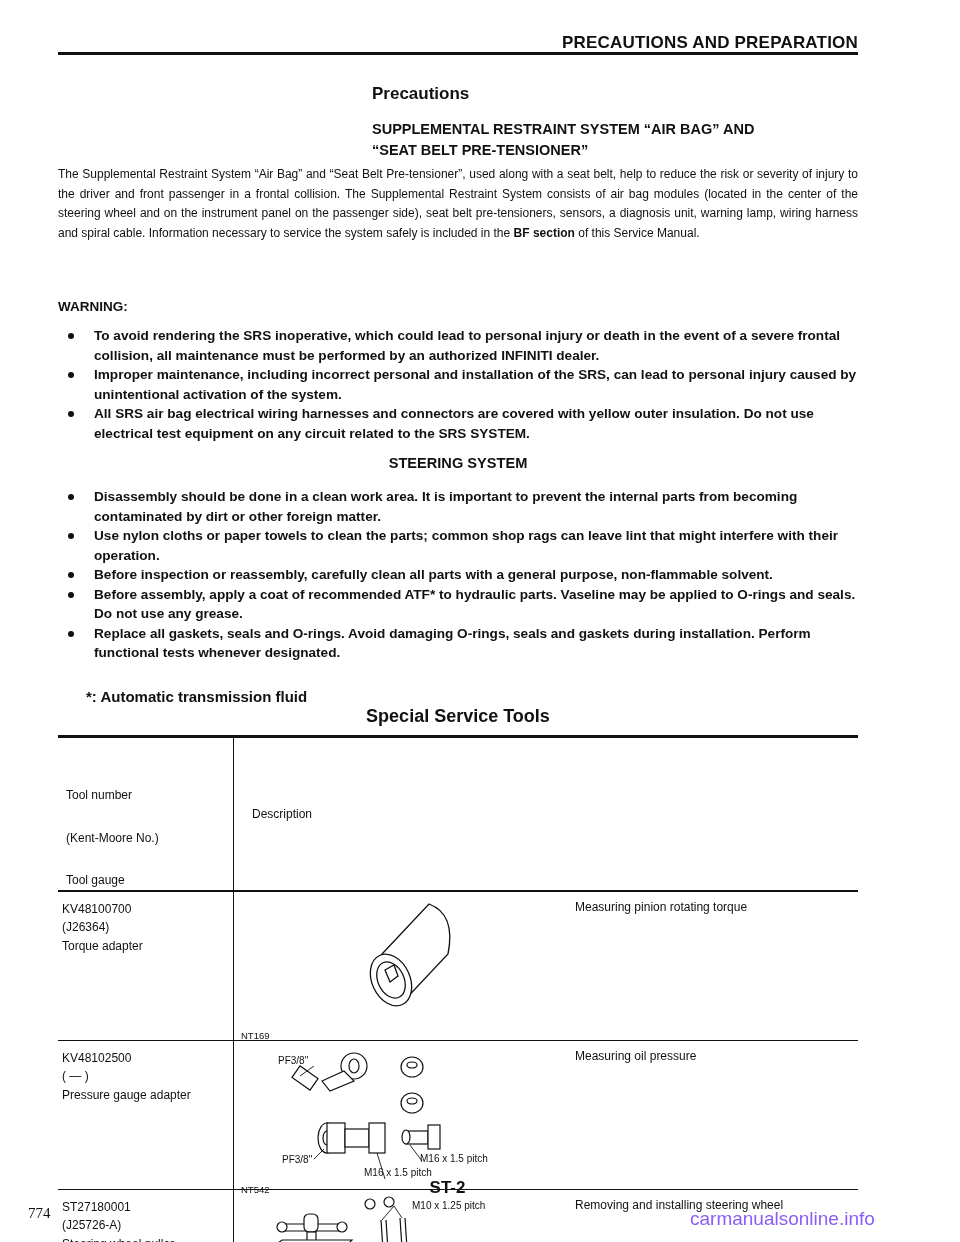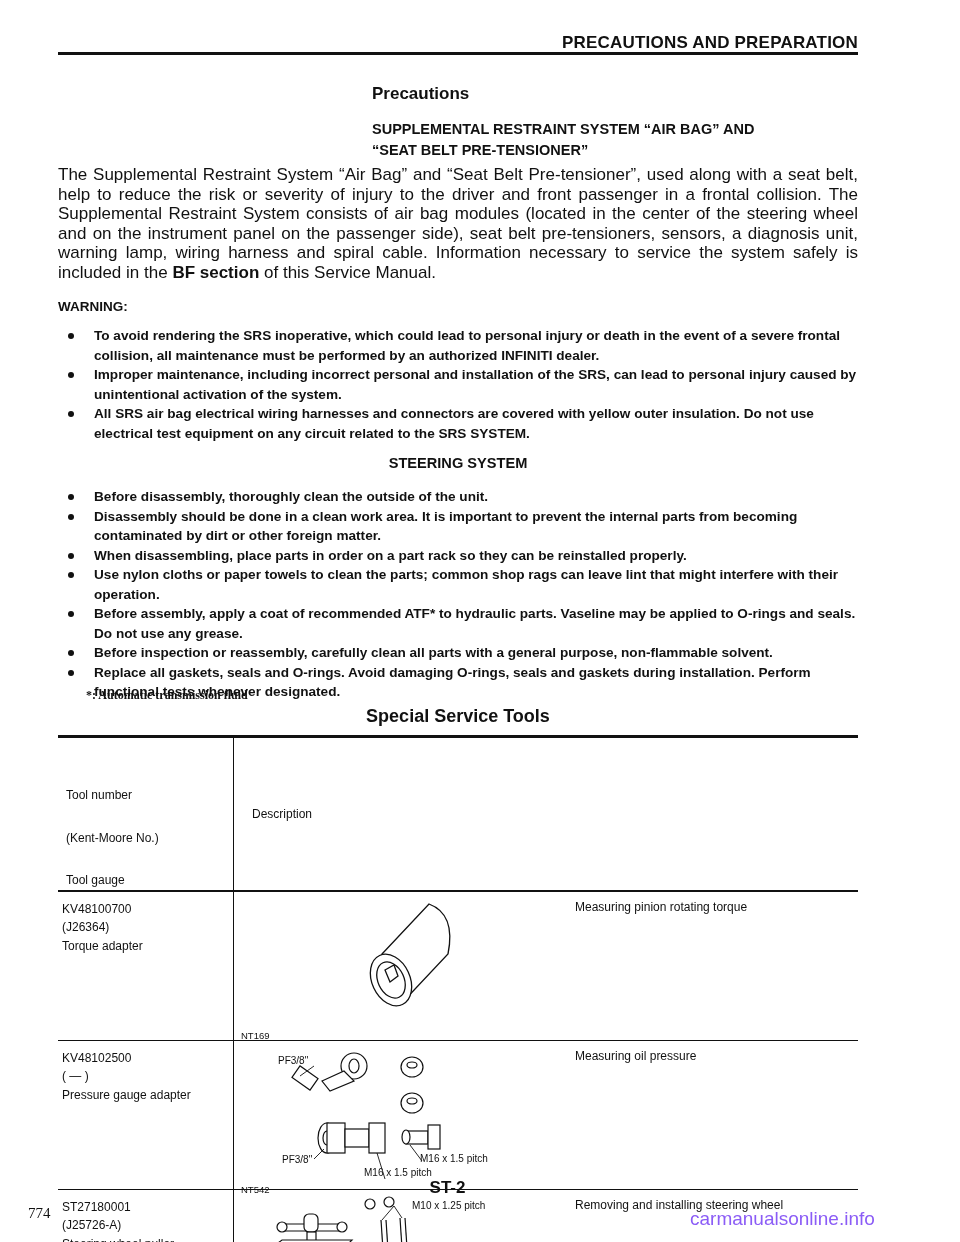--- a/index.html
+++ b/index.html
@@ -4,31 +4,31 @@
 <style>
   html, body { margin: 0; padding: 0; background: #ffffff; }
   body { width: 960px; height: 1242px; position: relative; overflow: hidden;
          font-family: "Liberation Sans", sans-serif; color: #111; }
   .page { position: absolute; left: 58px; top: 0; width: 800px; }
   .header-title { position: absolute; left: 0; width: 800px; top: 33px; text-align: right;
                   font-weight: bold; font-size: 17px; letter-spacing: 0.2px; }
   .header-rule { position: absolute; left: 0; top: 52px; width: 800px; height: 3px; background: #111; }
   .sec-title { position: absolute; left: 314px; top: 84px; font-weight: bold; font-size: 17px; }
   .sub-title { position: absolute; left: 314px; top: 119px; font-weight: bold; font-size: 14.5px; line-height: 21px; }
-  .body-text { position: absolute; left: 0; top: 165px; width: 800px; font-size: 17px; line-height: 19.5px;
+  .body-text { position: absolute; left: 0; top: 165px; width: 800px; font-size: 12px; line-height: 19.5px;
                text-align: justify; }
   .warning-label { position: absolute; left: 0; top: 299px; font-weight: bold; font-size: 13.5px; }
   ul.bullets { position: absolute; left: 0; width: 800px; margin: 8px; padding: 0; list-style: none; }
   ul.bullets li { position: relative; padding-left: 28px; font-weight: bold; font-size: 13.6px;
                   line-height: 19.5px; margin-bottom: 0px; }
   ul.bullets li .dot { position: absolute; left: 2px; top: 7px; width: 6px; height: 6px; border-radius: 50%; background: #111; }
   .warn-list { top: 318px; }
   .steer-title { position: absolute; left: 0; width: 800px; top: 455px; text-align: center; font-size: 14.6px; font-weight: bold; }
   .steer-list { top: 479px; }
-  .footnote { position: absolute; left: 28px; top: 688px; font-weight: bold; font-size: 12px; font-family: Liberation Serif, serif; }
+  .footnote { position: absolute; left: 28px; top: 688px; font-weight: bold; font-size: 15px; }
   .sst-title { position: absolute; left: 0; width: 800px; top: 706px; text-align: center; font-weight: bold; font-size: 18px; }
   .sst-rule { position: absolute; left: 0; top: 735px; width: 800px; height: 3px; background: #111; }
 
   table.tools { position: absolute; left: 0; top: 738px; width: 800px; border-collapse: collapse; font-size: 12px; }
   table.tools td { vertical-align: top; padding: 0; }
   .c1 { width: 175px; border-right: 1.5px solid #111; }
   .hdr td { height: 65px; border-bottom: 2px solid #111; }
   .hdr .c1 div { line-height: 18.5px; padding-top: 24px; padding-left: 4px; }
   .hdr .c2 { padding-left: 18px !important; vertical-align: middle; }
   .row td { border-bottom: 1.5px solid #111; }
@@ -60,26 +60,24 @@
 
   <div class="warning-label">WARNING:</div>
   <ul class="bullets warn-list">
     <li><span class="dot"></span><span>To avoid rendering the SRS inoperative, which could lead to personal injury or death in the event of a severe frontal collision, all maintenance must be performed by an authorized INFINITI dealer.</span></li>
     <li><span class="dot"></span><span>Improper maintenance, including incorrect personal and installation of the SRS, can lead to personal injury caused by unintentional activation of the system.</span></li>
     <li><span class="dot"></span><span>All SRS air bag electrical wiring harnesses and connectors are covered with yellow outer insulation. Do not use electrical test equipment on any circuit related to the SRS SYSTEM.</span></li>
   </ul>
 
   <div class="steer-title">STEERING SYSTEM</div>
   <ul class="bullets steer-list">
-    <li><span class="dot"></span><span>Before disassembly, thoroughly clean the outside of the unit.</span></li>
     <li><span class="dot"></span><span>Disassembly should be done in a clean work area. It is important to prevent the internal parts from becoming contaminated by dirt or other foreign matter.</span></li>
-    <li><span class="dot"></span><span>When disassembling, place parts in order on a part rack so they can be reinstalled properly.</span></li>
     <li><span class="dot"></span><span>Use nylon cloths or paper towels to clean the parts; common shop rags can leave lint that might interfere with their operation.</span></li>
+    <li><span class="dot"></span><span>Before inspection or reassembly, carefully clean all parts with a general purpose, non-flammable solvent.</span></li>
     <li><span class="dot"></span><span>Before assembly, apply a coat of recommended ATF* to hydraulic parts. Vaseline may be applied to O-rings and seals. Do not use any grease.</span></li>
-    <li><span class="dot"></span><span>Before inspection or reassembly, carefully clean all parts with a general purpose, non-flammable solvent.</span></li>
     <li><span class="dot"></span><span>Replace all gaskets, seals and O-rings. Avoid damaging O-rings, seals and gaskets during installation. Perform functional tests whenever designated.</span></li>
   </ul>
   <div class="footnote">*:  Automatic transmission fluid</div>
 
   <div class="sst-title">Special Service Tools</div>
   <div class="sst-rule"></div>
 
   <table class="tools">
     <tbody>
         <tr class="hdr">

